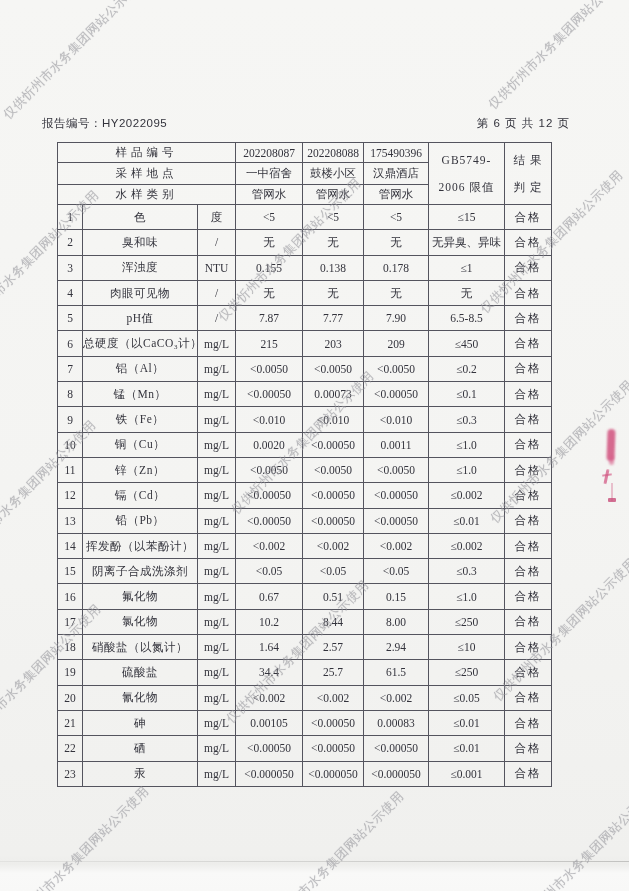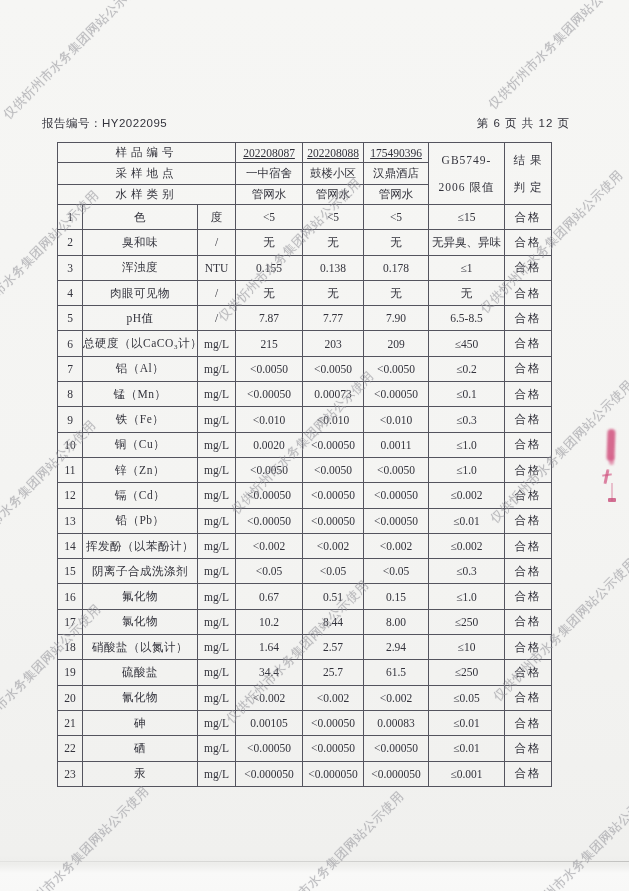--- a/index.html
+++ b/index.html
@@ -32,21 +32,21 @@
     border-collapse:collapse;table-layout:fixed;
     font-family:"Liberation Serif","DejaVu Serif",serif;
     color:#33333c;
   }
   table.report td{
     border:1px solid #54545e;text-align:center;vertical-align:middle;
     font-size:11.5px;padding:0;overflow:hidden;white-space:nowrap;
   }
   thead td{font-size:11.5px;}
   .hdr-label{letter-spacing:4px;font-size:11.5px;margin-top:34px;}
-  .hdr-sample-id{font-size:12px;text-decoration:underline;}
+  .hdr-sample-id{font-size:12px;}
   .hdr-span-cell{font-size:11.5px;letter-spacing:1px;line-height:27px;margin-left:48px;}
   tbody tr{height:25.3px;}
   tr.hr1{height:20px;} tr.hr2{height:22px;} tr.hr3{height:20px;}
   td.name-cell{text-align:left;padding-left:6px;font-size:10.5px;letter-spacing:.5px;}
   td.verdict-cell{letter-spacing:2px;font-size:11px;border-radius:9px;}
   td.unit-cell{font-size:10.5px;}
   .wm-layer{position:absolute;left:0;top:0;width:629px;height:891px;pointer-events:none;z-index:5;}
   .wm{
     position:absolute;transform:translate(-50%,-50%) rotate(-45deg);
     white-space:nowrap;font-size:12.5px;color:#96969c;opacity:.6;

